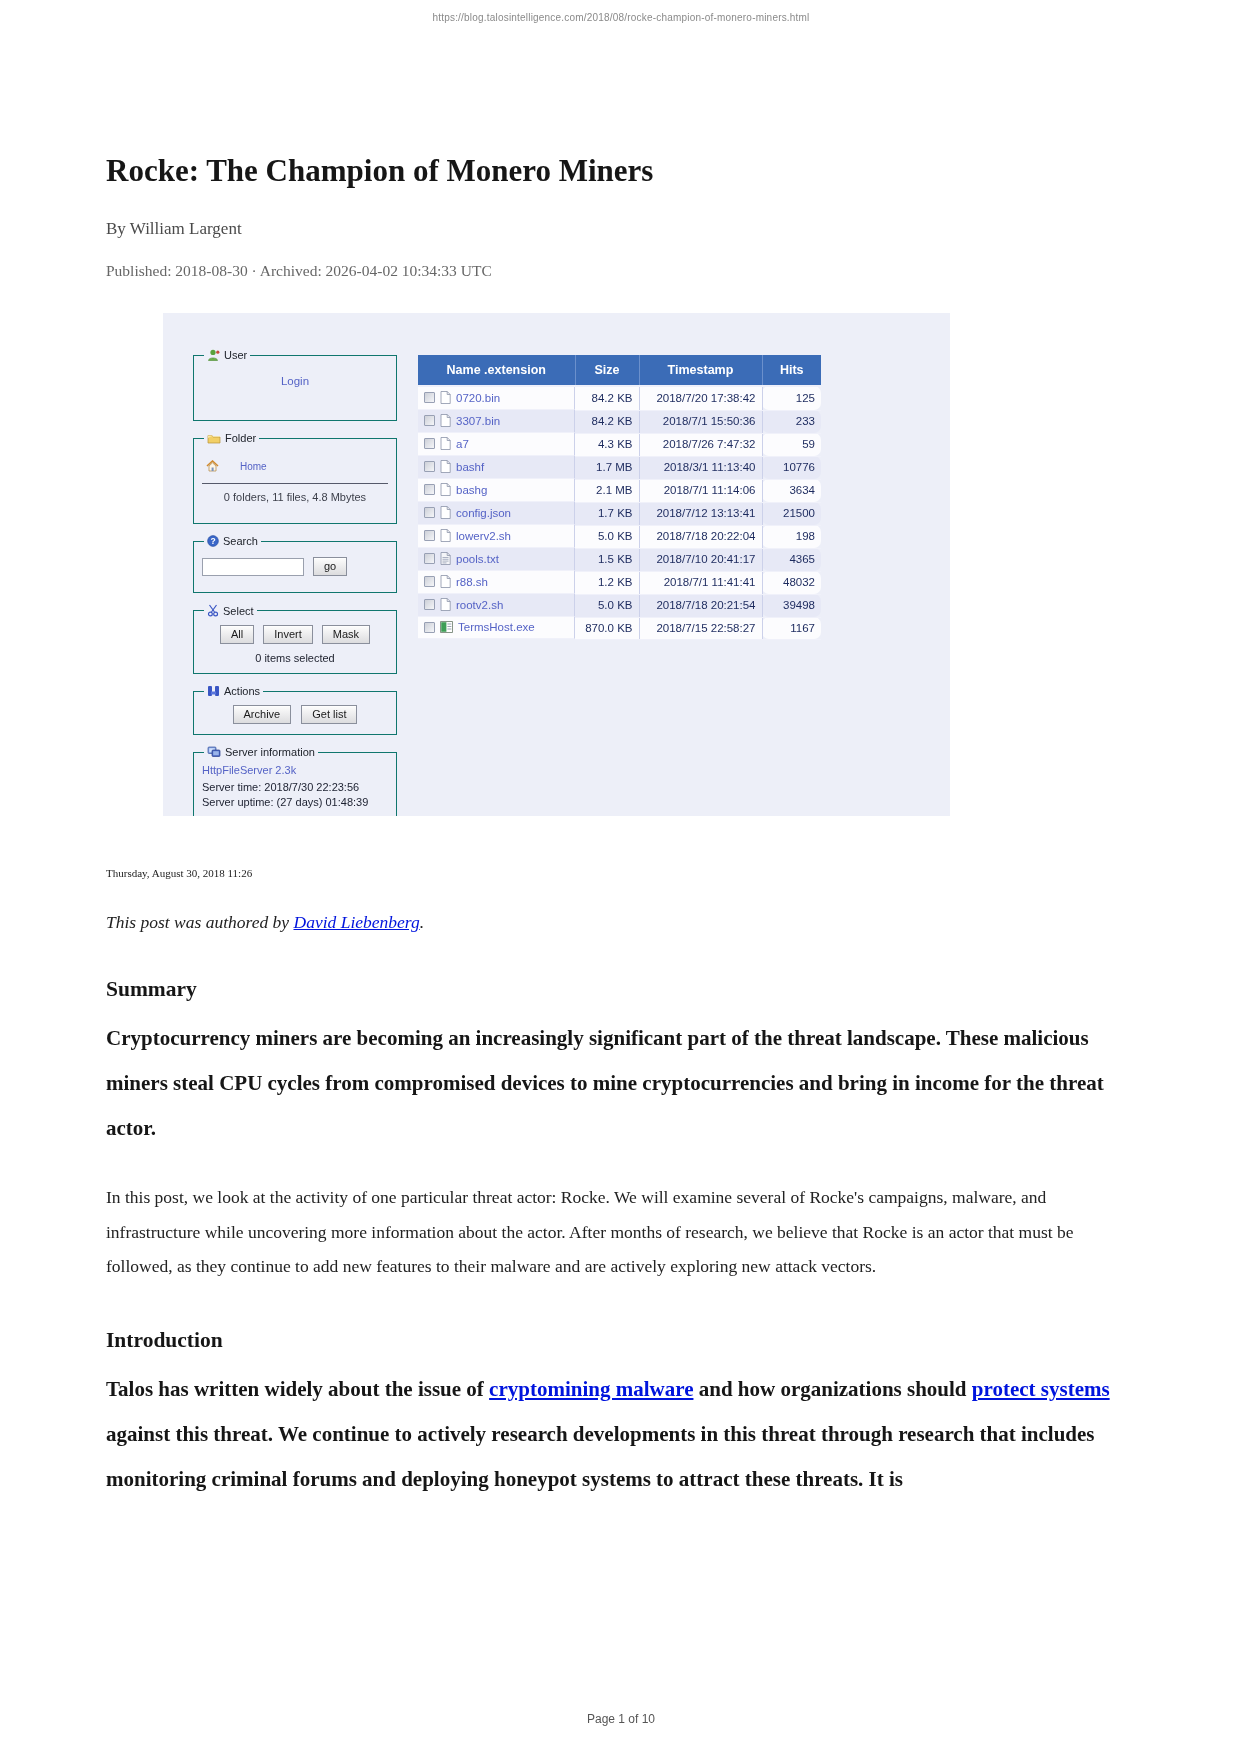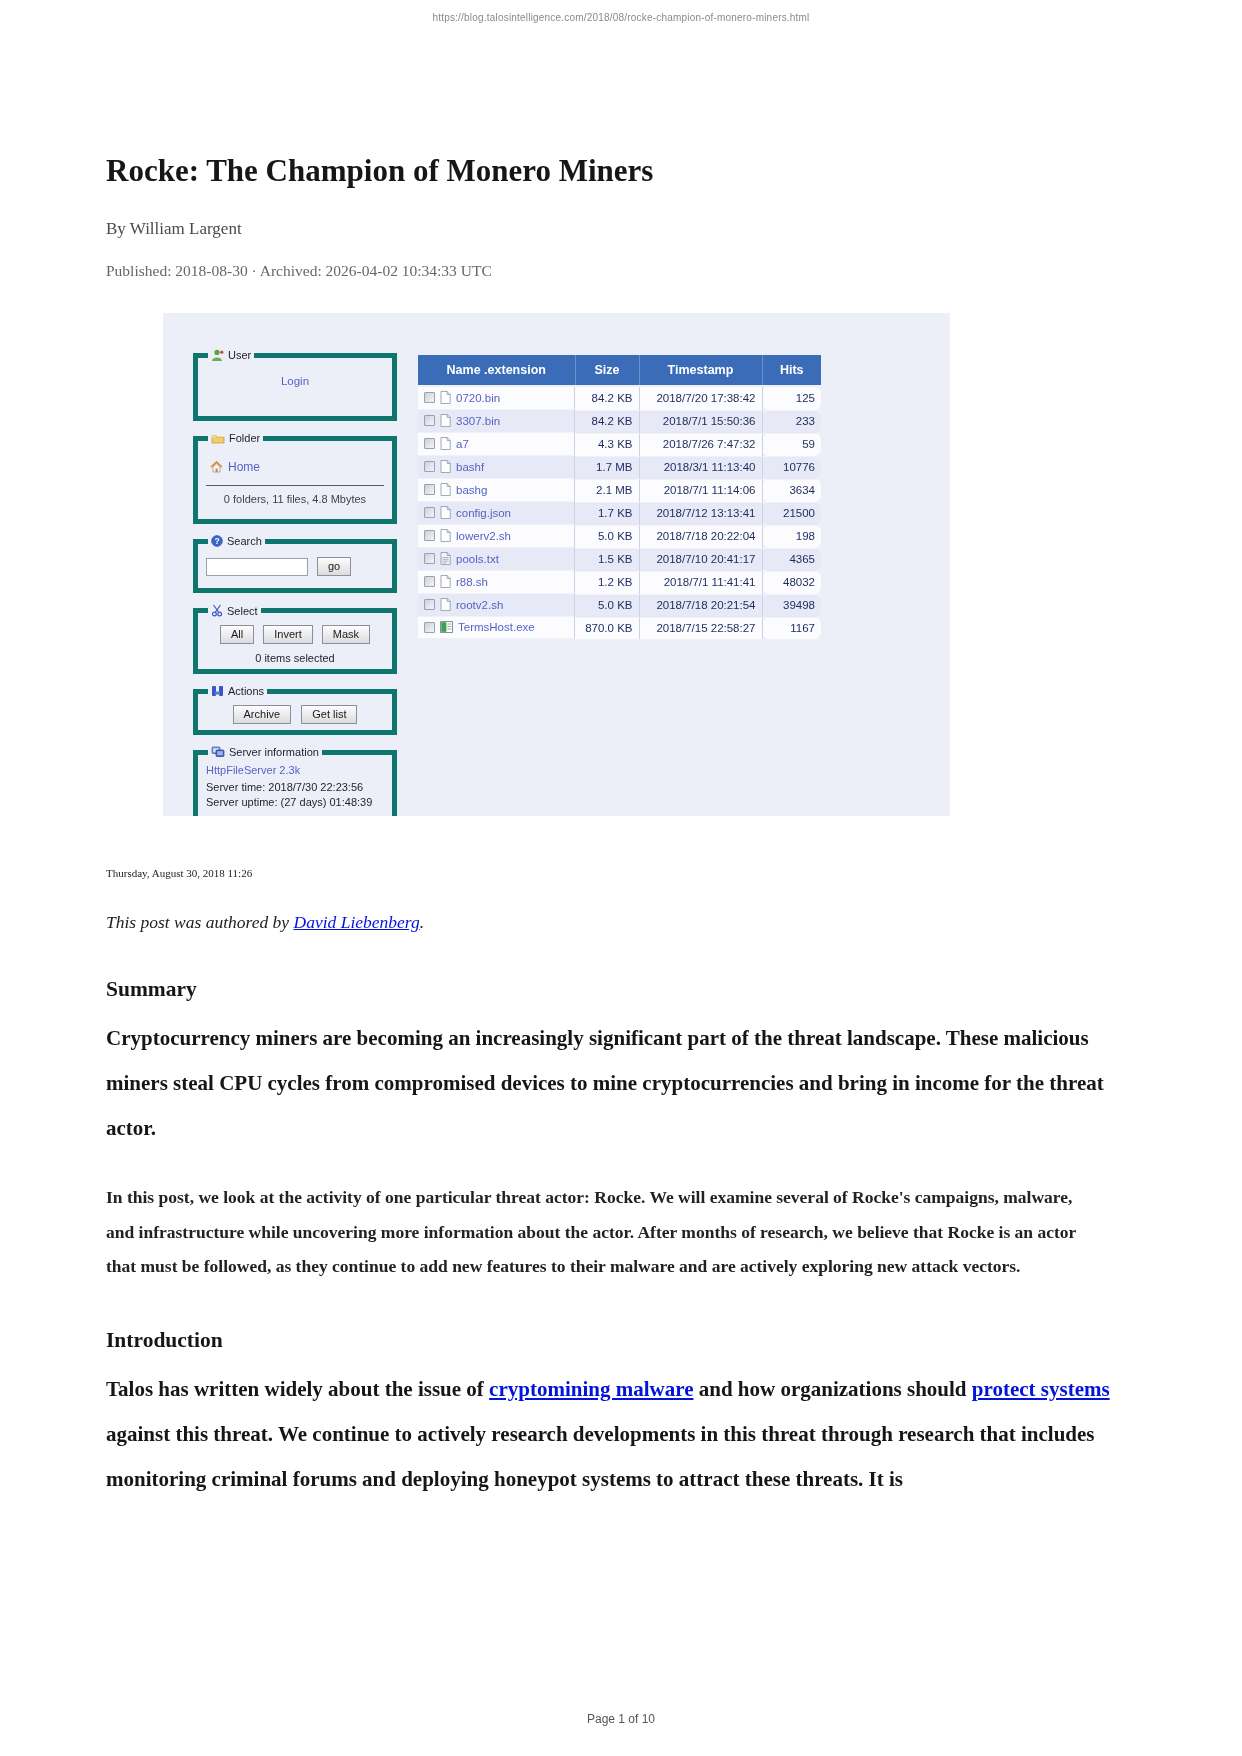--- a/index.html
+++ b/index.html
@@ -20,33 +20,33 @@
 
   
   .hfs {
     margin:33px 0 0 57px; width:787px; height:503px;
     background:var(--panel-bg,#edeff8);
     display:flex; overflow:hidden;
     font-family:"Liberation Sans", sans-serif; font-size:11px; color:#20242c;
   }
   .hfs-side { width:204px; margin:36px 0 0 30px; flex:none; }
   .hfs fieldset {
-    border:5px solid #0f766e; margin:0 0 11px 0; padding:2px 8px 8px 8px;
+    border:1px solid #0f766e; margin:0 0 11px 0; padding:2px 8px 8px 8px;
     min-inline-size:0;
   }
   .hfs legend {
     font-size:11px; padding:0 3px; margin-left:2px;
     display:flex; align-items:center; gap:4px; color:#20242c;
   }
   .fs-user{height:72px} .fs-folder{height:92px} .fs-search{height:58px}
   .fs-select{height:70px} .fs-actions{height:50px} .fs-server{height:86px}
   .login-link { display:block; text-align:center; margin-top:12px;
     color:var(--link-blue,#5563c6); font-size:11.5px; text-decoration:none; cursor:pointer;}
   .home-row { margin:14px 0 0 4px; display:flex; align-items:center; gap:5px; }
-  .home-link { color:var(--link-blue,#5563c6); text-decoration:none; cursor:pointer; font-size:12px;}
+  .home-link { color:var(--link-blue,#5563c6); text-decoration:none; cursor:pointer; font-size:10px;margin-left:16px;}
   .folder-divider { border:none; border-top:1px solid #55596a; margin:11px 0 0 0; }
   .folder-stats { text-align:center; margin-top:7px; color:#3c3f4a; }
   .search-row { display:flex; align-items:center; gap:9px; margin-top:8px; }
   .search-input { width:102px; height:18px; border:1px solid #9aa0ae; background:#fff; font-size:11px; padding:0 3px;}
   .btn {
     font-family:"Liberation Sans", sans-serif; font-size:11px; color:#1a1a1a;
     background:linear-gradient(#fdfdfd,#dcdcde); border:1px solid #8a8f9c;
     border-radius:0; padding:2px 10px 3px 10px; cursor:pointer;
     box-shadow:0 1px 0 rgba(255,255,255,.7) inset;
   }
@@ -81,21 +81,21 @@
   }
   .ficon { flex:none; display:inline-flex; }
   .fname { color:var(--link-blue,#5563c6); text-decoration:none; cursor:pointer; font-size:11.5px; }
 
   
   .date-line { margin-top:51px; font-size:11px; color:#222; }
   .authored { margin-top:33px; font-size:17.5px; font-style:italic; color:#222; }
   .doc-link { color:var(--doc-link-blue,#0014dd); text-decoration:underline; cursor:pointer; }
   h2.sec { margin:44px 0 0 0; font-size:21.5px; font-weight:bold; color:#161616; }
   .lead { margin-top:14px; font-size:21px; font-weight:bold; line-height:45px; max-width:1031px; color:#161616;}
-  .bodytext { margin-top:29px; font-size:17.5px; line-height:34.5px; max-width:990px; color:#222;font-weight:bold; }
+  .bodytext { margin-top:29px; font-size:17.5px; line-height:34.5px; max-width:990px; color:#222; }
   .footer {
     position:absolute; top:1712px; left:0; width:100%; text-align:center;
     font-family:"Liberation Sans", sans-serif; font-size:12px; color:#555;
   }
 </style>
 </head>
 <body>
 
 <div class="url-header">https://blog.talosintelligence.com/2018/08/rocke-champion-of-monero-miners.html</div>
 

